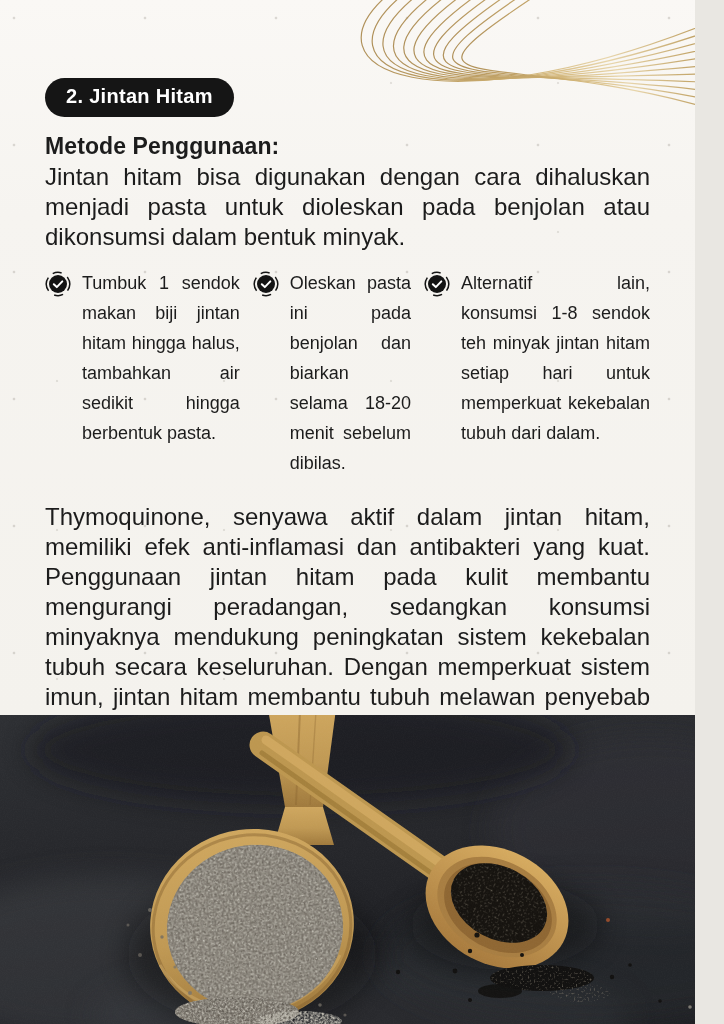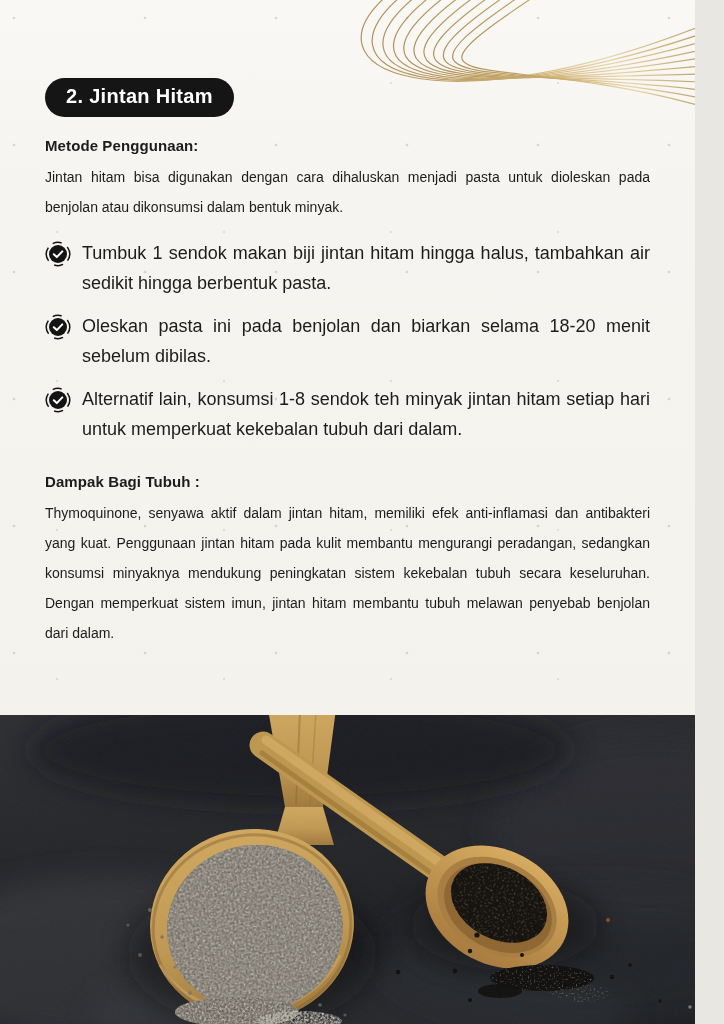--- a/index.html
+++ b/index.html
@@ -22,24 +22,24 @@
       linear-gradient(180deg,#faf8f5 0%, #f6f4f0 30%, #f4f2ed 100%);
     background-size:131px 127px, 167px 149px, 97px 113px, 100% 100%;
   }
   .gold-swoosh{position:absolute;top:0;right:0;width:430px;height:132px;}
   .content{position:relative;padding:78px 45px 0 45px;color:var(--text);}
   .badge{
     display:inline-block;background:var(--badge_bg);color:var(--badge_text);
     font-size:20px;font-weight:700;letter-spacing:.3px;
     padding:7px 21px 9px 21px;border-radius:21px;margin-bottom:15px;
   }
-  h2{font-size:15px;font-weight:700;letter-spacing:.1px;line-height:28px;margin-bottom:2px;}
-  p{font-size:14px;line-height:30px;text-align:justify;}
+  h2{font-size:23px;font-weight:700;letter-spacing:.1px;line-height:28px;margin-bottom:2px;}
+  p{font-size:24px;line-height:30px;text-align:justify;}
   p.intro{margin-bottom:16px;}
-  ul.steps{list-style:none;margin:0 0 24px 0;display:flex;flex-direction:column;gap:13px;}
+  ul.steps{list-style:none;margin:0 0 24px 0;display:flex;gap:13px;}
   ul.steps li{display:flex;align-items:flex-start;gap:11px;}
   .check{flex:none;width:26px;height:26px;margin-top:3px;}
   .li-text{flex:1;font-size:18px;line-height:30px;text-align:justify;}
   .photo{position:relative;height:309px;flex:none;background:var(--photo_bg);}
   .photo svg{display:block;width:724px;height:309px;}
 </style>
 </head>
 <body>
 
 <div class="page">
@@ -105,21 +105,20 @@
             <svg viewBox="0 0 26 26" width="26" height="26">
               <circle cx="13" cy="13" r="11.6" fill="none" stroke="#141414" stroke-width="1.5" stroke-dasharray="14 6 9 7" transform="rotate(-35 13 13)"></circle>
               <circle cx="13" cy="13" r="9" fill="#141414"></circle>
               <path d="M8.8 13.3 L11.8 16.1 L17.3 10.4" stroke="#ffffff" stroke-width="2" fill="none" stroke-linecap="round" stroke-linejoin="round"></path>
             </svg>
           </span>
           <span class="li-text">Alternatif lain, konsumsi 1-8 sendok teh minyak jintan hitam setiap hari untuk memperkuat kekebalan tubuh dari dalam.</span>
         </li>
       </ul>
 
-      <h2>Dampak Bagi Tubuh :</h2>
       <p>Thymoquinone, senyawa aktif dalam jintan hitam, memiliki efek anti-inflamasi dan antibakteri yang kuat. Penggunaan jintan hitam pada kulit membantu mengurangi peradangan, sedangkan konsumsi minyaknya mendukung peningkatan sistem kekebalan tubuh secara keseluruhan. Dengan memperkuat sistem imun, jintan hitam membantu tubuh melawan penyebab benjolan dari dalam.</p>
 
     </div>
   </div>
 
   <div class="photo" role="img" aria-label="Wooden flat spoon with chia seeds and round wooden spoon with black cumin seeds on dark slate">
     <svg viewBox="0 0 724 309" preserveAspectRatio="none">
       <defs>
         <linearGradient id="slate" x1="0" y1="0" x2="0.25" y2="1">
           <stop offset="0" stop-color="#2e3034"></stop>

